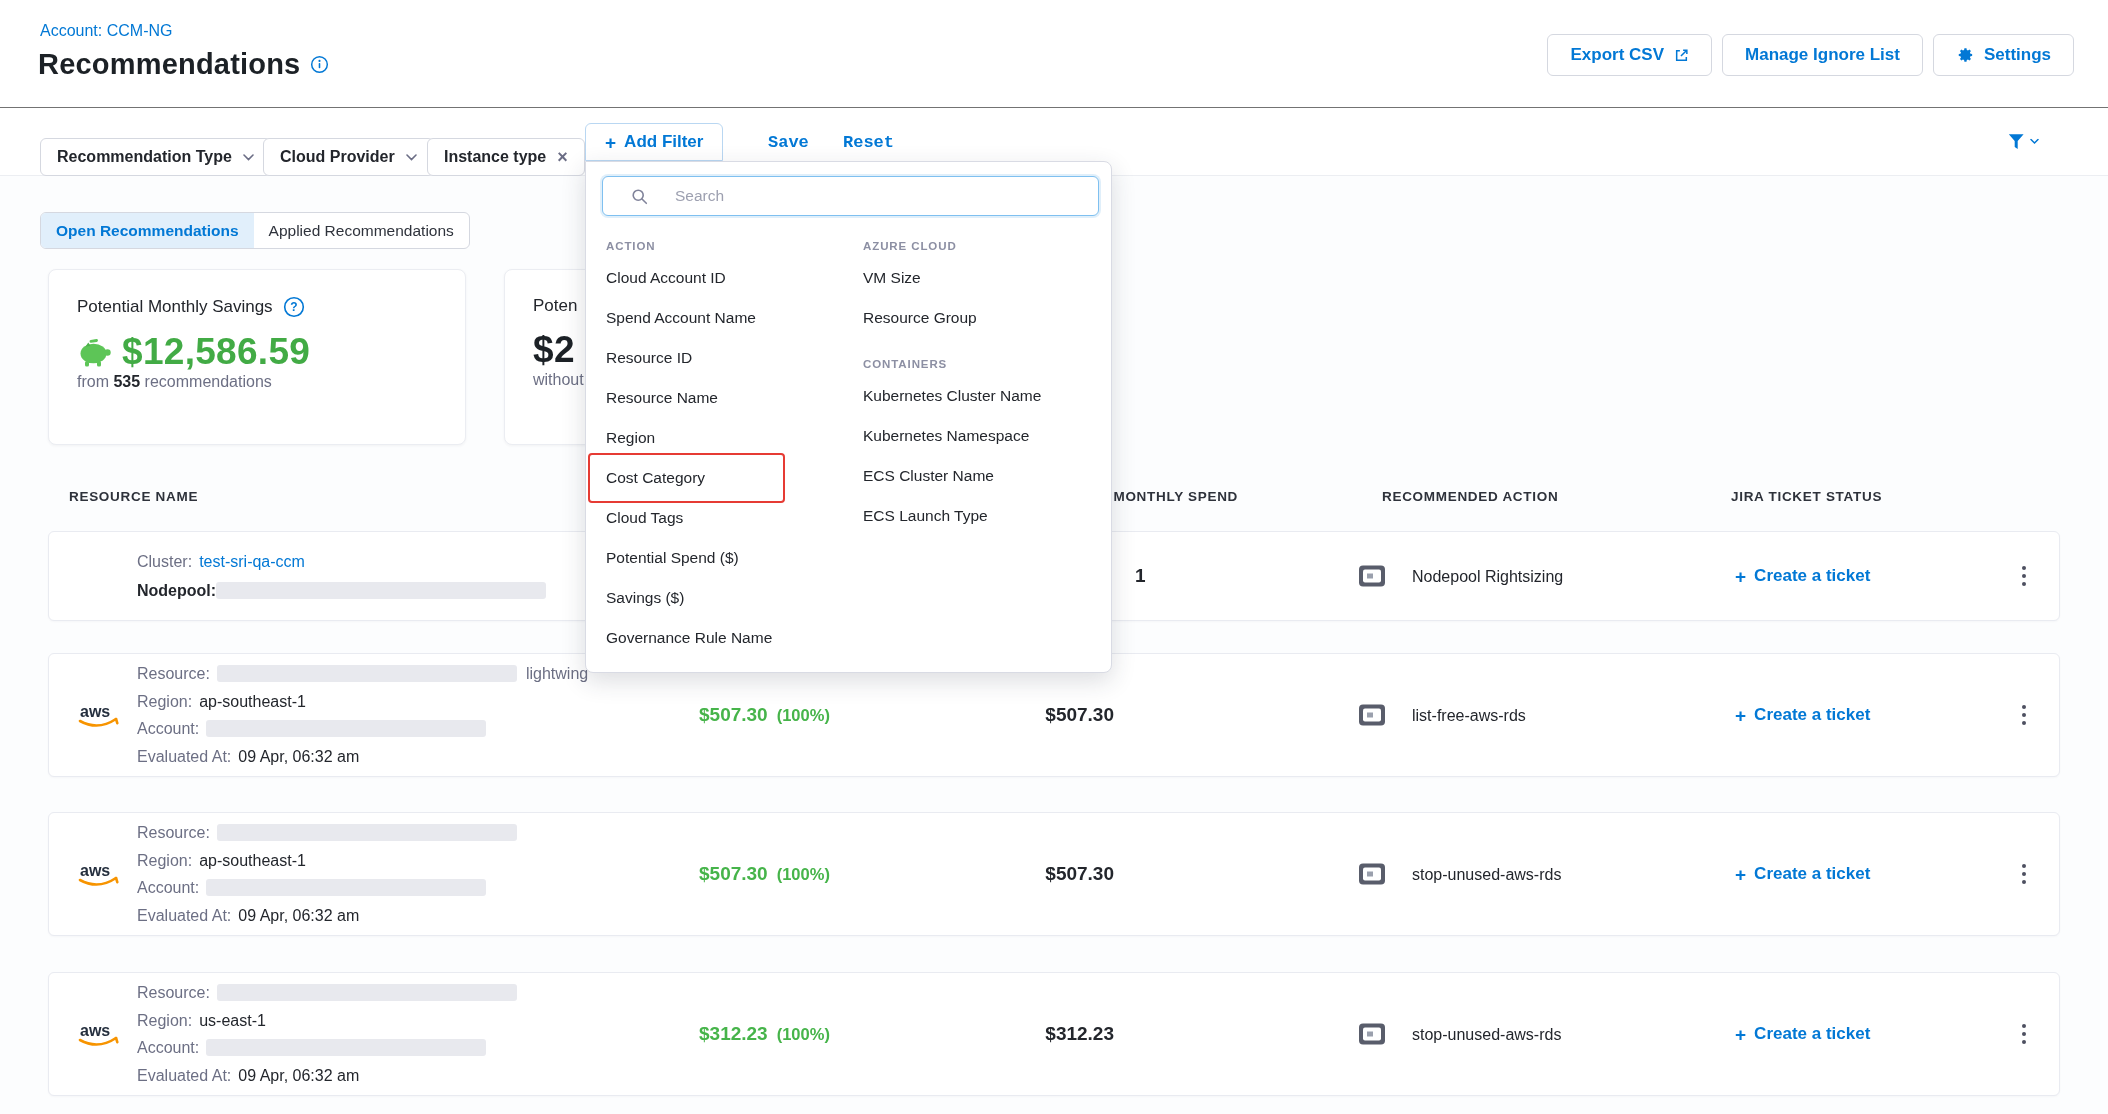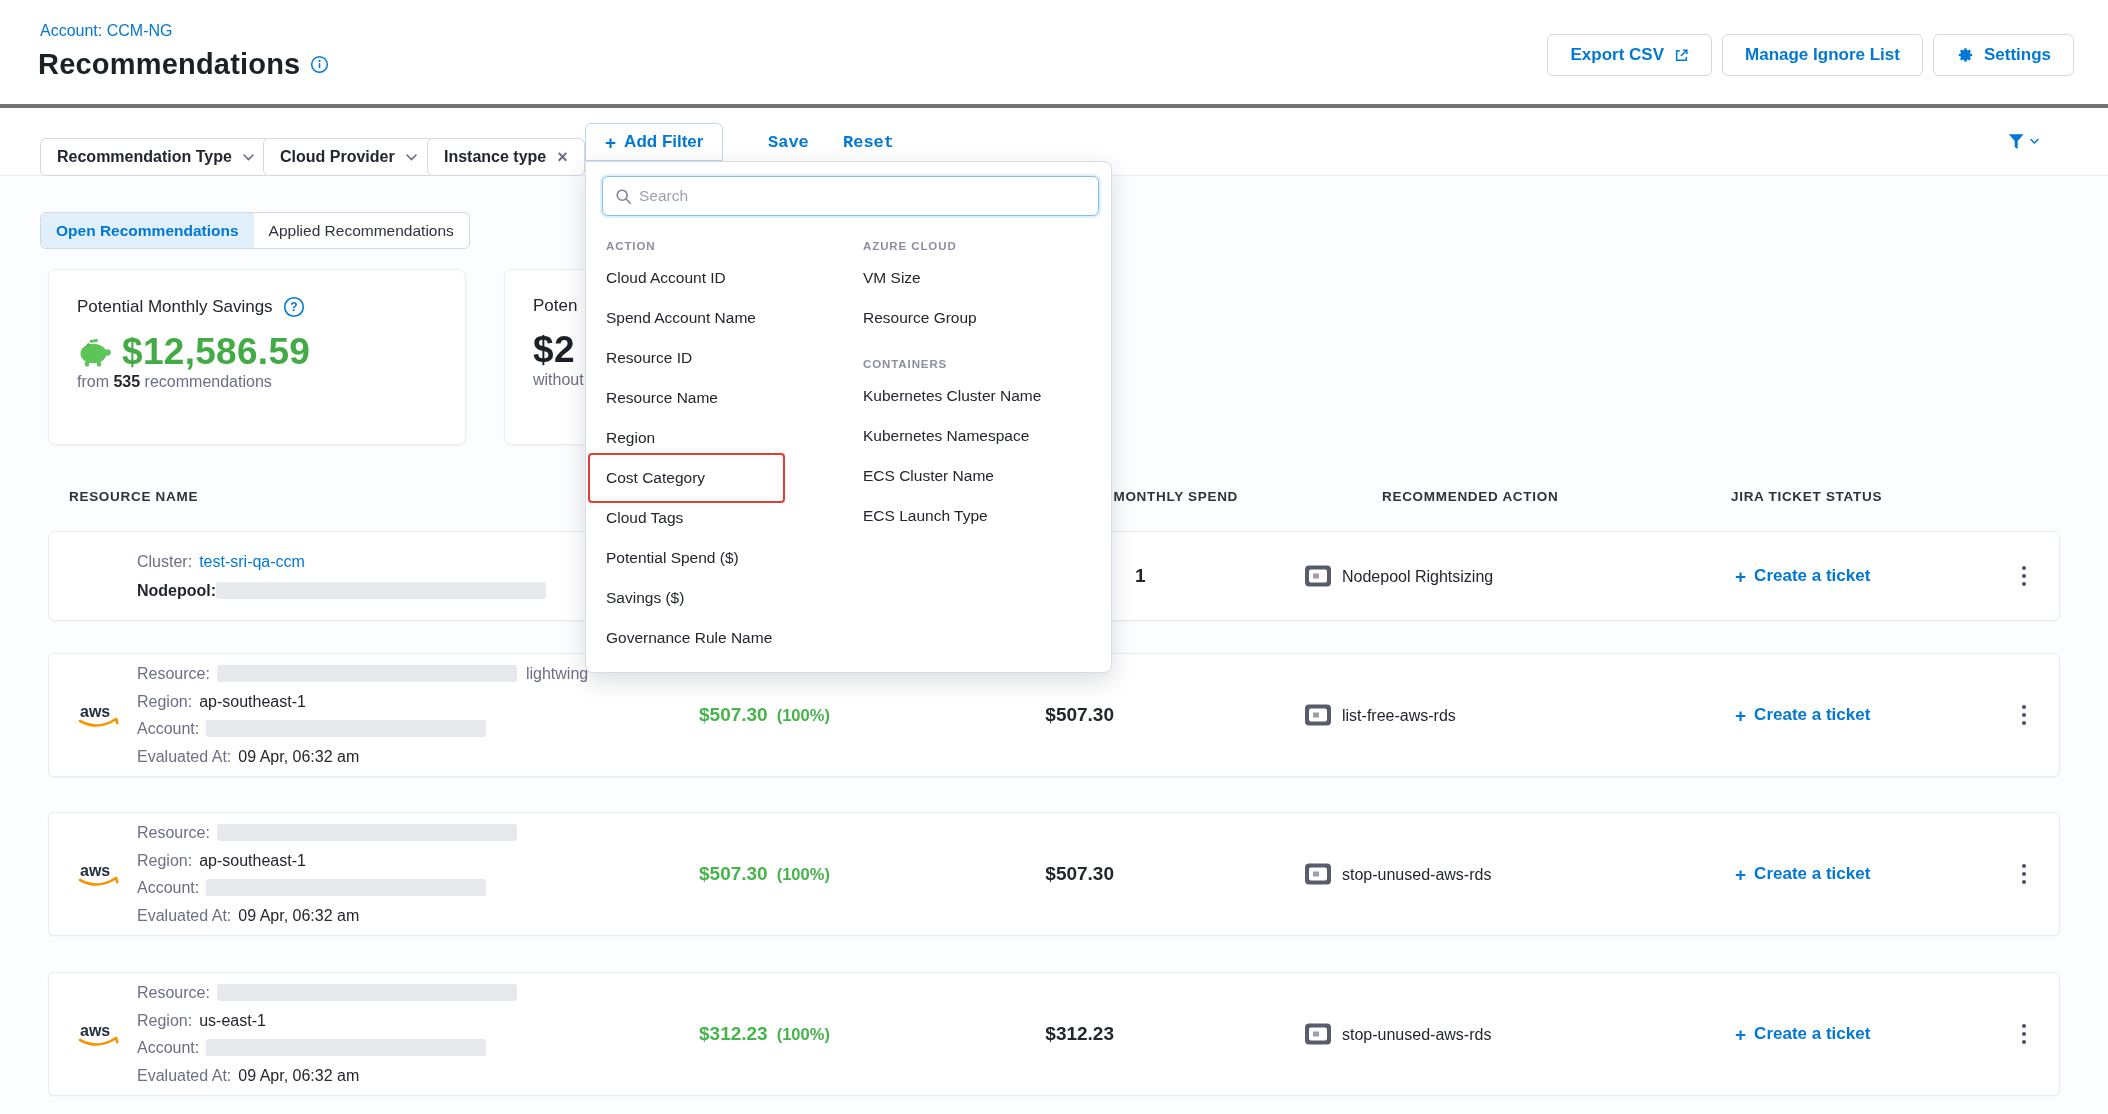--- a/index.html
+++ b/index.html
@@ -1,21 +1,21 @@
 <!DOCTYPE html>
 <html><head>
 <meta charset="utf-8">
 <style>
   * { margin:0; padding:0; box-sizing:border-box; }
   html,body { width:2108px; height:1114px; }
   body { font-family:"Liberation Sans","DejaVu Sans",sans-serif; background:#fff; position:relative; color:#23262c; overflow:hidden; }
   svg { display:block; }
 
   
-  .topbar { position:absolute; top:0; left:0; width:100%; height:108px; background:#fff; border-bottom:4px solid #737373; z-index:2;text-decoration:underline; }
+  .topbar { position:absolute; top:0; left:0; width:100%; height:108px; background:#fff; border-bottom:1px solid #737373; z-index:2;text-decoration:underline; }
   .account-link { position:absolute; left:40px; top:22px; font-size:16px; color:#0278d5; text-decoration:none; cursor:pointer; }
   .title-row { position:absolute; left:38px; top:48px; display:flex; align-items:center; gap:10px; }
   .page-title { font-size:29px; font-weight:700; color:#1c2126; letter-spacing:.2px; }
   .top-actions { position:absolute; right:34px; top:34px; display:flex; gap:10px; }
   .btn-outline { display:flex; align-items:center; gap:10px; height:42px; padding:0 22px; background:#fff; border:1px solid #d5d8e0; border-radius:6px; color:#0278d5; font-size:17px; font-weight:700; font-family:inherit; cursor:pointer; }
 
   
   .filterbar { position:absolute; top:108px; left:0; width:100%; height:68px; border-bottom:1px solid #eceef2; background:#fff; z-index:2; }
   .chip { position:absolute; top:30px; height:38px; display:flex; align-items:center; gap:11px; padding:0 16px; border:1px solid #d5d8e0; border-radius:6px; background:#fff; font-size:16px; font-weight:600; color:#23262c; cursor:pointer; }
   #chip-rec-type { left:40px; } #chip-cloud-provider { left:263px; } #chip-instance-type { left:427px; }
@@ -59,32 +59,32 @@
   .val.b { font-weight:700; }
   .link { color:#0278d5; text-decoration:none; cursor:pointer; }
   .redacted { display:inline-block; height:17px; background:#e8e9ee; border-radius:3px; vertical-align:-3px; filter:blur(.6px); }
 
   .savings-cell { position:absolute; left:650px; top:50%; transform:translateY(-50%); display:flex; align-items:baseline; gap:9px; }
   .savings-amt { font-size:19px; font-weight:700; color:#46b44a; }
   .savings-pct { font-size:16.5px; font-weight:600; color:#46b44a; }
   .total-cell { position:absolute; left:915px; width:150px; text-align:right; top:50%; transform:translateY(-50%); font-size:19px; font-weight:700; color:#23262c; }
   .frag-total { position:absolute; left:1086px; top:50%; transform:translateY(-50%); font-size:19px; font-weight:700; color:#23262c; }
 
-  .action-cell { position:absolute; left:1256px; top:50%; transform:translateY(-50%); display:flex; align-items:center; gap:11px; font-size:16px; color:#23262c; white-space:nowrap; }
+  .action-cell { position:absolute; left:1310px; top:50%; transform:translateY(-50%); display:flex; align-items:center; gap:27px; font-size:16px; color:#23262c; white-space:nowrap; }
   .action-icon { width:26px; height:21px; background:#595d6b; border-radius:4px; position:relative; flex:none; }
   .action-icon::after { content:""; position:absolute; inset:4px; background:#fff; border-radius:2px; }
   .action-icon::before { content:""; position:absolute; left:8px; top:8px; width:6px; height:5px; background:#9aa0ad; z-index:2; }
 
   .jira-cell { position:absolute; left:1686px; top:50%; transform:translateY(-50%); display:flex; align-items:center; gap:8px; color:#0278d5; font-size:17px; font-weight:700; cursor:pointer; white-space:nowrap; }
   .kebab { position:absolute; left:1957px; top:50%; transform:translateY(-50%); width:36px; height:36px; display:flex; flex-direction:column; align-items:center; justify-content:center; gap:3.5px; cursor:pointer; }
   .kebab i { width:4.5px; height:4.5px; border-radius:50%; background:#4d5060; }
 
   
   .panel { position:absolute; left:585px; top:161px; width:527px; height:512px; background:#fff; border:1px solid #d9dbe4; border-radius:0 8px 8px 8px; box-shadow:0 8px 24px rgba(40,41,61,.16); z-index:40; }
-  .search-box { position:absolute; left:16px; right:12px; top:14px; height:40px; border:1px solid #7fc0f0; border-radius:6px; box-shadow:0 0 0 2px rgba(2,120,213,.12); display:flex; align-items:center; gap:7px; padding:0 12px; background:#fff; }
+  .search-box { position:absolute; left:16px; right:12px; top:14px; height:40px; border:1px solid #7fc0f0; border-radius:6px; box-shadow:0 0 0 2px rgba(2,120,213,.12); display:flex; align-items:center; gap:27px; padding:0 28px; background:#fff; }
   .search-box input { border:none; outline:none; flex:1; font-size:15.5px; font-family:inherit; color:#23262c; background:transparent; }
   .search-box input::placeholder { color:#9da0b0; }
   .menu-col { position:absolute; top:64px; }
   #menu-col-1 { left:20px; width:250px; }
   #menu-col-2 { left:277px; width:240px; }
   .menu-heading { margin-top:8px; height:24px; line-height:24px; font-size:11.5px; font-weight:700; letter-spacing:.9px; color:#8c8fa3; }
   .menu-heading.mt { margin-top:14px; }
   .menu-item { height:40px; line-height:40px; font-size:15.5px; color:#23262c; cursor:pointer; white-space:nowrap; }
   .red-highlight { position:absolute; left:2px; top:291px; width:197px; height:50px; border:2.5px solid #e63b34; border-radius:4px; pointer-events:none; }
 </style>

